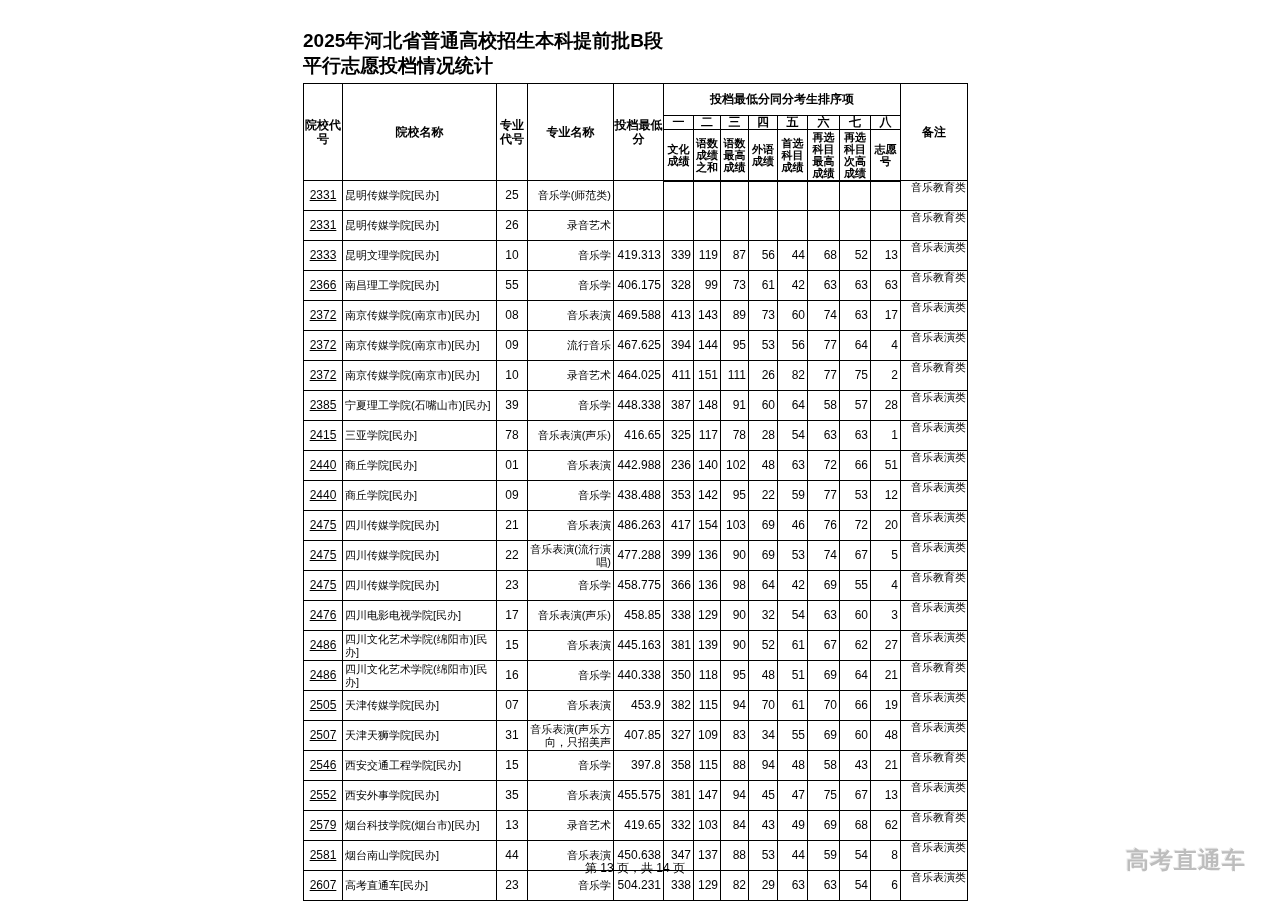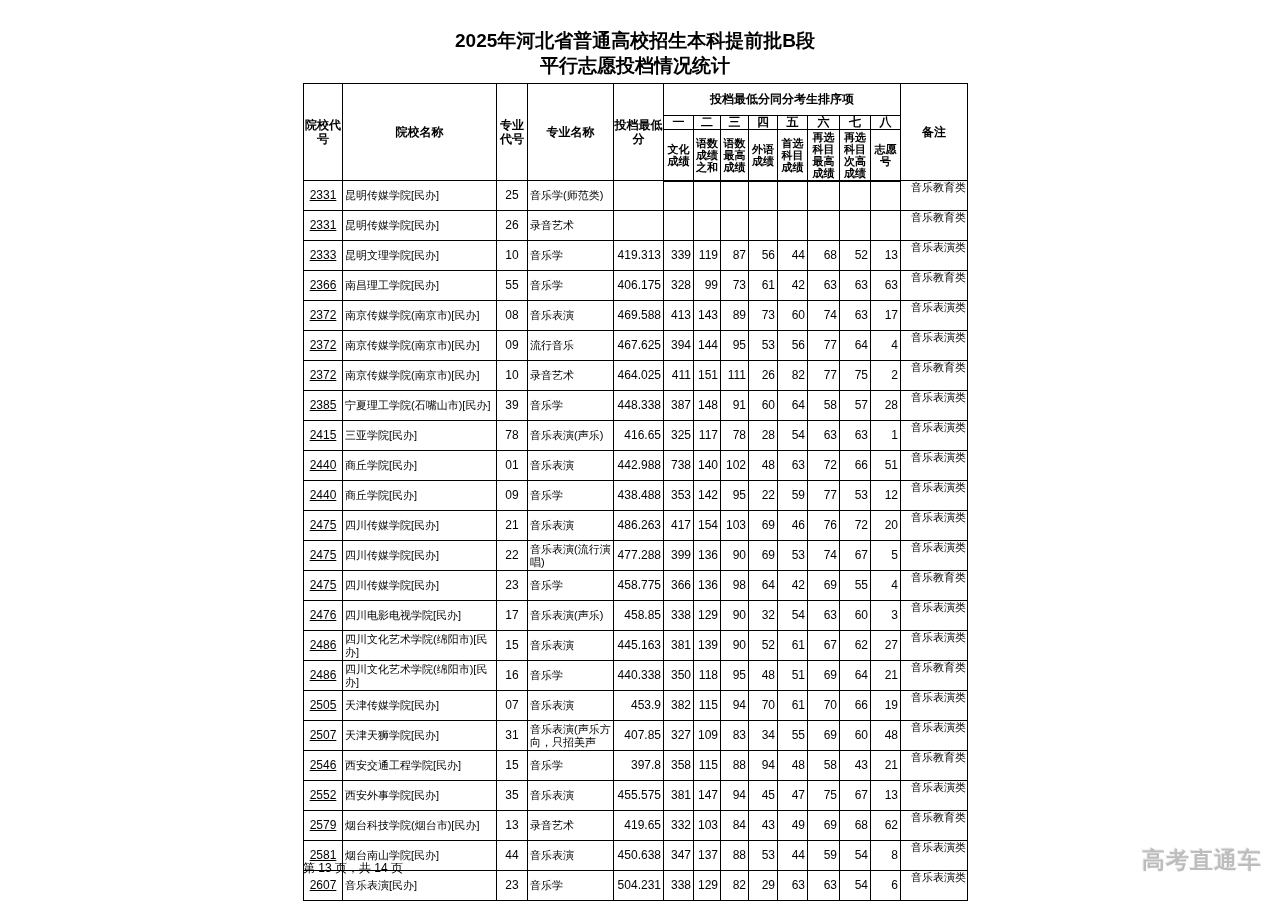--- a/index.html
+++ b/index.html
@@ -11,21 +11,21 @@
     overflow: hidden;
   }
   .content {
     position: absolute;
     left: 303px;
     top: 0;
     width: 664px;
   }
   .doc-title {
     padding-top: 28px;
-    text-align: center;
+    text-align: left;
     font-size: 19px;
     font-weight: bold;
     line-height: 25px;
     white-space: nowrap;
   }
   .labels-row {
     display: flex;
     justify-content: space-between;
     margin-top: 8px;
     padding-left: 12px;
@@ -54,33 +54,34 @@
   }
   tr.hdr-group th.group { height: 32px; font-size: 12px; }
   tr.hdr-nums th { height: 14px; font-size: 12px; }
   tr.hdr-labels th { height: 51px; font-size: 11px; line-height: 12px; border-bottom: 2px solid #000; }
   th.rowspan3 { font-size: 12px; line-height: 14px; border-bottom: 2px solid #000; }
   tbody tr { height: 27px; }
   tbody td { font-size: 12px; line-height: 13px; padding: 0 2px; }
   td.c0  { text-align: center; padding: 0 1px; text-decoration: underline; }
   td.c1  { text-align: left; font-size: 11px; }
   td.c2  { text-align: center; }
-  td.c3  { text-align: left; font-size: 11px; margin-left: 20px; }
+  td.c3  { text-align: right; font-size: 11px; margin-left: 20px; }
   td.c4, td.c5, td.c6, td.c7, td.c8, td.c9, td.c10, td.c11, td.c12 { text-align: right; }
   td.c13 { text-align: right; font-size: 11px; padding: 0 1px 16px 2px; }
   .page-footer {
     position: absolute;
     top: 860px;
     left: 303px;
     width: 664px;
+    text-align: center;
     font-size: 12px;
   }
   .watermark {
     position: absolute;
-    right: 18px;
+    right: 34px;
     top: 845px;
     font-size: 23px;
     font-weight: bold;
     color: #bdbdbd;
     text-shadow: 1px 1px 0 #ffffff, -1px -1px 0 #e8e8e8;
     letter-spacing: 1px;
   }
 </style>
 </head>
 <body>
@@ -285,21 +286,21 @@
           <td class="c11">63</td>
           <td class="c12">1</td>
           <td class="c13">音乐表演类</td>
         </tr>
         <tr>
           <td class="c0">2440</td>
           <td class="c1">商丘学院[民办]</td>
           <td class="c2">01</td>
           <td class="c3">音乐表演</td>
           <td class="c4">442.988</td>
-          <td class="c5">738</td>
+          <td class="c5">236</td>
           <td class="c6">140</td>
           <td class="c7">102</td>
           <td class="c8">48</td>
           <td class="c9">63</td>
           <td class="c10">72</td>
           <td class="c11">66</td>
           <td class="c12">51</td>
           <td class="c13">音乐表演类</td>
         </tr>
         <tr>
@@ -505,21 +506,21 @@
           <td class="c7">88</td>
           <td class="c8">53</td>
           <td class="c9">44</td>
           <td class="c10">59</td>
           <td class="c11">54</td>
           <td class="c12">8</td>
           <td class="c13">音乐表演类</td>
         </tr>
         <tr>
           <td class="c0">2607</td>
-          <td class="c1">音乐表演[民办]</td>
+          <td class="c1">高考直通车[民办]</td>
           <td class="c2">23</td>
           <td class="c3">音乐学</td>
           <td class="c4">504.231</td>
           <td class="c5">338</td>
           <td class="c6">129</td>
           <td class="c7">82</td>
           <td class="c8">29</td>
           <td class="c9">63</td>
           <td class="c10">63</td>
           <td class="c11">54</td>

